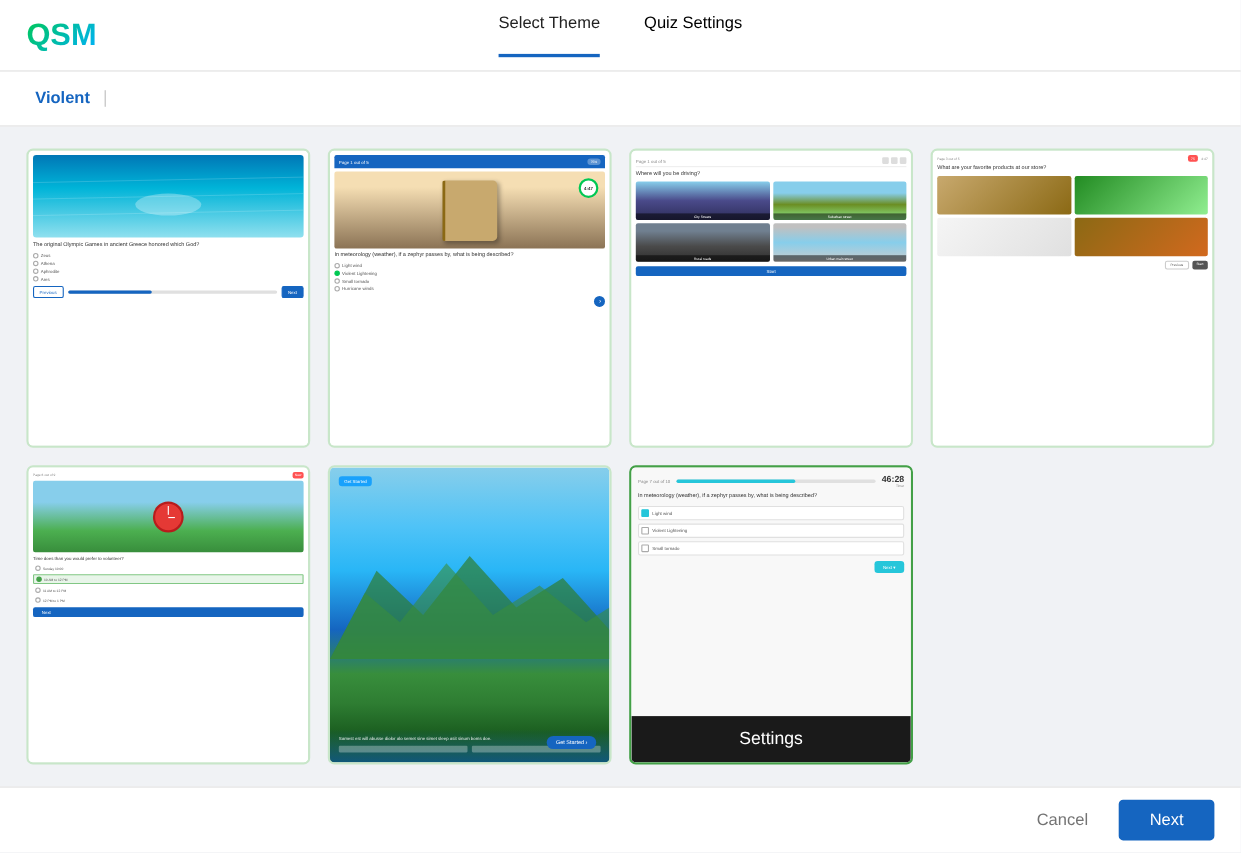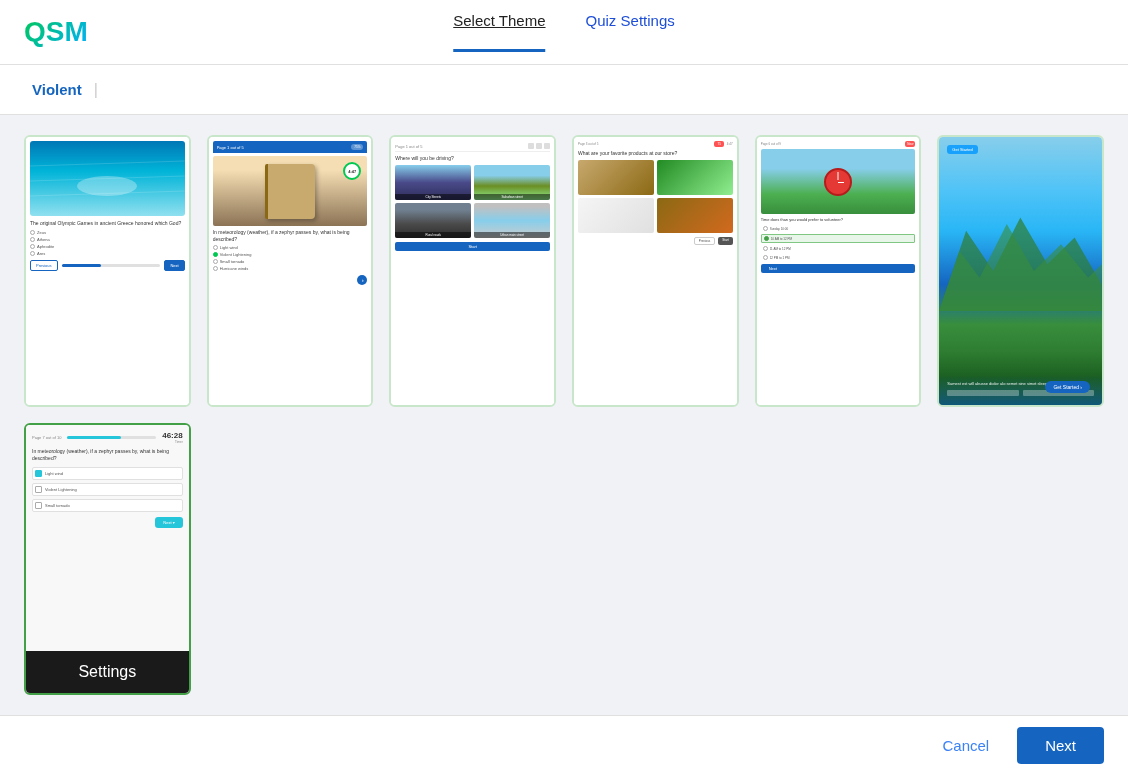--- a/index.html
+++ b/index.html
@@ -39,30 +39,29 @@
     .nav-tabs {
       display: flex;
       align-items: center;
       gap: 40px;
       position: absolute;
       left: 50%;
       transform: translateX(-50%);
     }
     .nav-tab {
       font-size: 15px;
-      color: #1d4ed8;
+      color: #000000;
       cursor: pointer;
       padding-bottom: 20px;
       border-bottom: 3px solid transparent;
       white-space: nowrap;
     }
     .nav-tab.active {
       color: #222;
       border-bottom: 3px solid #1565c0;
-      text-decoration: underline;
     }
 
     
     .sub-nav {
       background: #fff;
       padding: 12px 24px;
       display: flex;
       align-items: center;
       gap: 0;
       border-bottom: 1px solid #e0e0e0;
@@ -85,21 +84,21 @@
     }
 
     
     .main {
       flex: 1;
       padding: 20px 24px;
       overflow: hidden;
     }
     .themes-grid {
       display: grid;
-      grid-template-columns: repeat(6, 1fr);
+      grid-template-columns: repeat(4, 1fr);
       grid-template-rows: repeat(2, 1fr);
       gap: 16px;
       height: 100%;
     }
 
     
     .theme-card {
       background: #fff;
       border-radius: 6px;
       border: 2px solid #c8e6c9;
@@ -139,21 +138,21 @@
       display: flex;
       align-items: center;
       justify-content: flex-end;
       padding: 0 24px;
       gap: 12px;
       border-top: 1px solid #e0e0e0;
     }
     .btn-cancel {
       background: transparent;
       border: none;
-      color: #3b82f6;
+      color: #737373;
       font-size: 15px;
       cursor: pointer;
       padding: 8px 16px;
     }
     .btn-next {
       background: #1565c0;
       color: #fff;
       border: none;
       border-radius: 4px;
       font-size: 15px;

